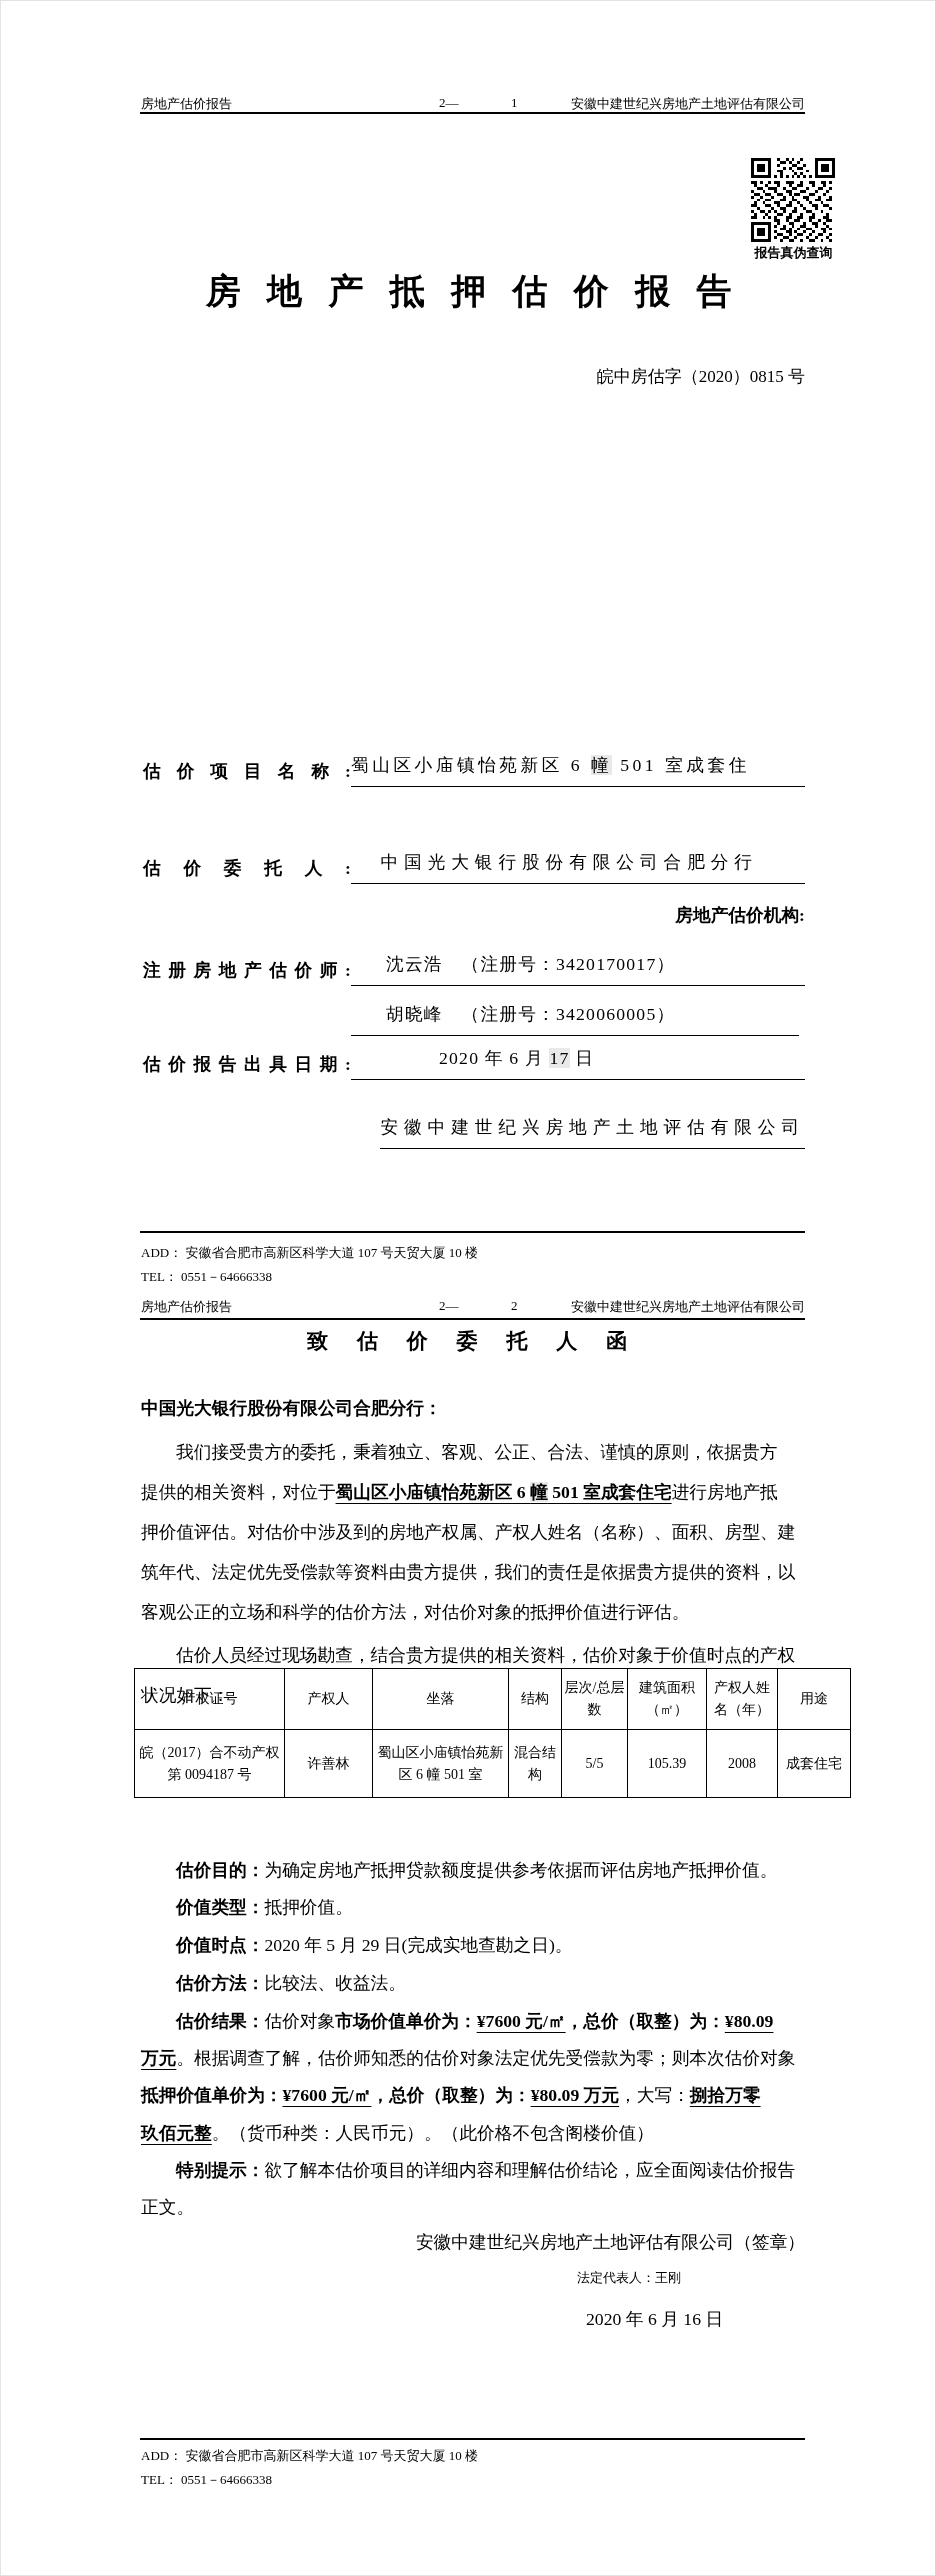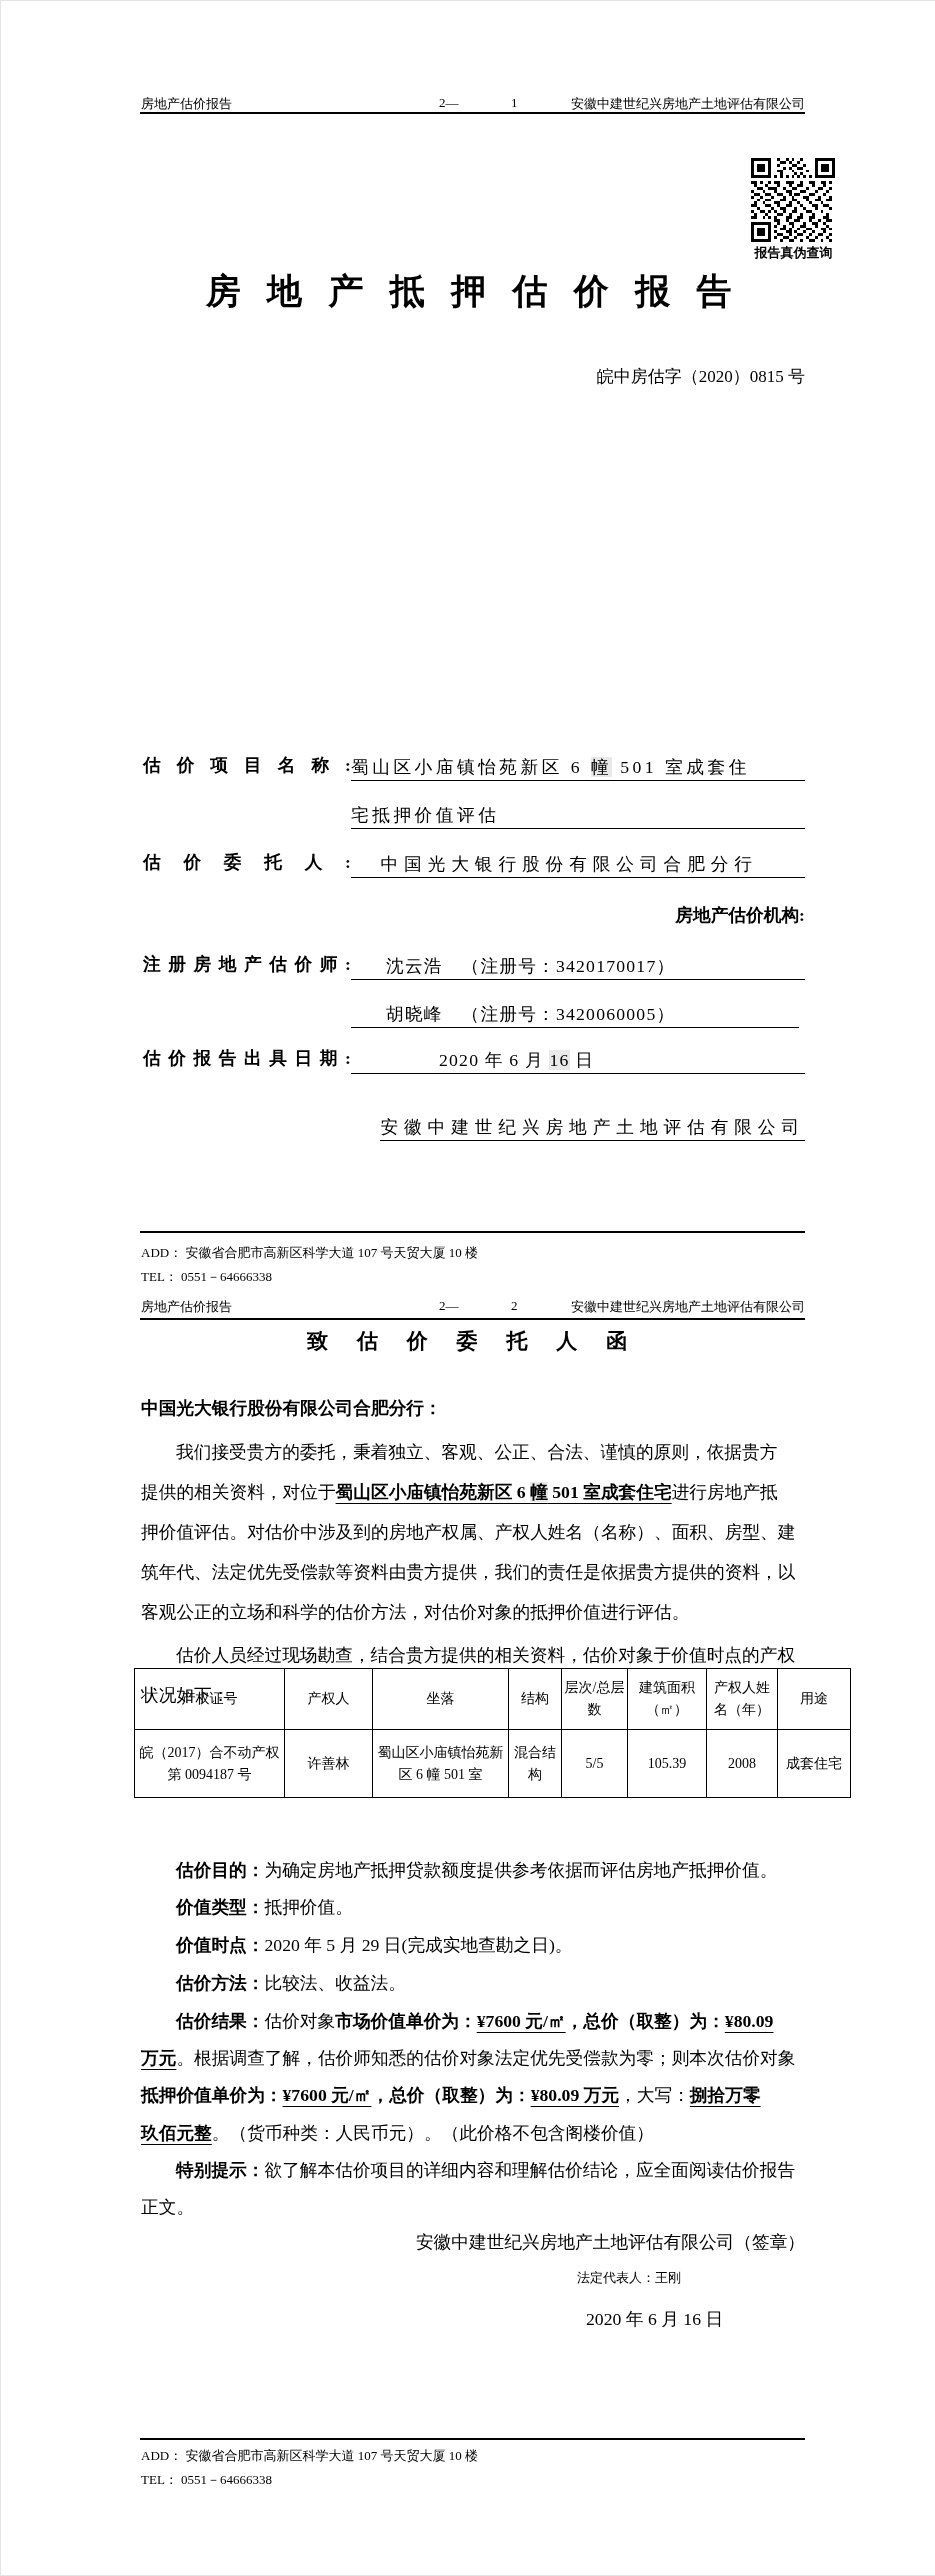--- a/index.html
+++ b/index.html
@@ -19,21 +19,21 @@
   .qr-caption{position:absolute;left:741px;top:243px;width:103px;text-align:center;
               font-size:13px;font-weight:bold;}
   
   .main-title{position:absolute;left:140px;top:267px;width:664px;text-align:center;
               font-size:35px;font-weight:bold;letter-spacing:8.8px;white-space:nowrap;}
   .doc-no{position:absolute;left:140px;top:364px;width:664px;text-align:right;font-size:17px;}
   .field{position:absolute;left:142px;width:662px;display:flex;align-items:flex-end;font-size:17.7px;}
   .fl{flex:0 0 208px;font-weight:bold;text-align:justify;text-align-last:justify;
       padding-bottom:4.1px;white-space:nowrap;}
   .fspacer{flex:0 0 208px;}
-  .fv{flex:1;border-bottom:1.8px solid #000;padding-bottom:1px;white-space:nowrap;}
+  .fv{flex:1;border-bottom:1.8px solid #000;padding-bottom:9px;white-space:nowrap;}
   .fv.short{flex:0 0 413px;}
   .shade{background:#e9e9e9;}
   
   .letter-title{position:absolute;left:140px;top:1326px;width:664px;text-align:center;
                 font-size:21px;font-weight:bold;letter-spacing:11.8px;white-space:nowrap;}
   .bodyline{position:absolute;left:140px;width:664px;font-size:17.7px;white-space:nowrap;}
   .ind{padding-left:35px;}
   .b{font-weight:bold;}
   .u{text-decoration:underline;text-underline-offset:4.7px;text-decoration-thickness:1.2px;}
   
@@ -83,43 +83,39 @@
   </svg>
   <div class="qr-caption">报告真伪查询</div>
 
   <div class="main-title">房 地 产 抵 押 估 价 报 告</div>
   <div class="doc-no">皖中房估字（2020）0815 号</div>
 
   <div class="field" style="top:752px;">
     <span class="fl">估价项目名称:</span>
     <span class="fv" style="letter-spacing:3.5px;"><span>蜀山区小庙镇怡苑新区 6 </span><span class="shade">幢</span><span> 501 室成套住</span></span>
   </div>
-  <div class="field" style="top:802px;">
-    <span class="fspacer"></span>
-    <span class="fv" style="letter-spacing:3.5px;">宅抵押价值评估</span>
-  </div>
   <div class="field" style="top:849px;">
     <span class="fl">估价委托人:</span>
     <span class="fv" style="padding-left:29.5px;letter-spacing:5.9px;">中国光大银行股份有限公司合肥分行</span>
   </div>
   <div class="field" style="top:902px;flex-direction:column;">
     <span class="fl">房地产估价机构:</span>
     <span class="fv" style="letter-spacing:5.9px;">安徽中建世纪兴房地产土地评估有限公司</span>
   </div>
   <div class="field" style="top:951px;">
     <span class="fl">注册房地产估价师:</span>
     <span class="fv" style="padding-left:35px;letter-spacing:1.2px;">沈云浩　（注册号：3420170017）</span>
   </div>
   <div class="field" style="top:1001px;">
     <span class="fspacer"></span>
     <span class="fv short" style="padding-left:35px;letter-spacing:1.2px;">胡晓峰　（注册号：3420060005）</span>
   </div>
   <div class="field" style="top:1045px;">
     <span class="fl">估价报告出具日期:</span>
-    <span class="fv" style="padding-left:88px;letter-spacing:1.2px;"><span>2020 年 6 月 </span><span class="shade">16</span><span> 日</span></span>
+    <span class="fv" style="padding-left:88px;letter-spacing:1.2px;"><span>2020 年 6 月 </span><span class="shade">17</span><span> 日</span></span>
   </div>
 
   <div class="rule" style="top:1230px;"></div>
   <div class="ftr-line" style="top:1243px;">ADD： 安徽省合肥市高新区科学大道 107 号天贸大厦 10 楼</div>
   <div class="ftr-line" style="top:1267px;">TEL： 0551－64666338</div>
 
   <div class="hdr" style="top:1297px;">
     <span class="h-left">房地产估价报告</span>
     <span class="h-mid">2—</span>
     <span class="h-num">2</span>

